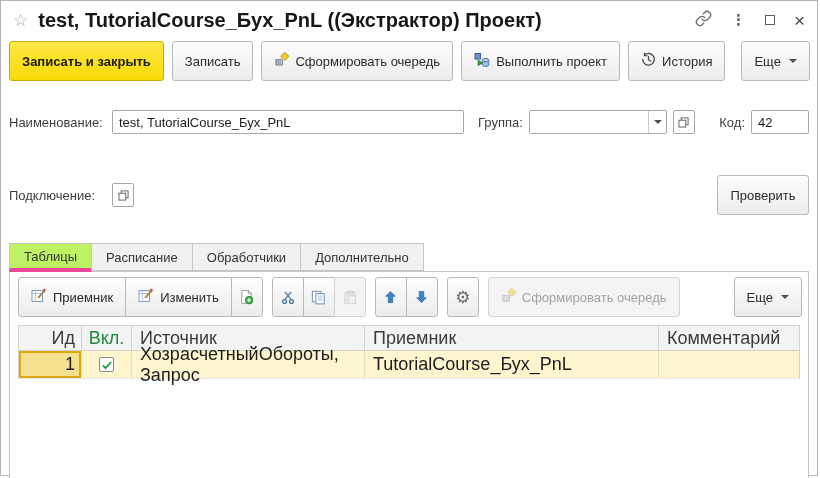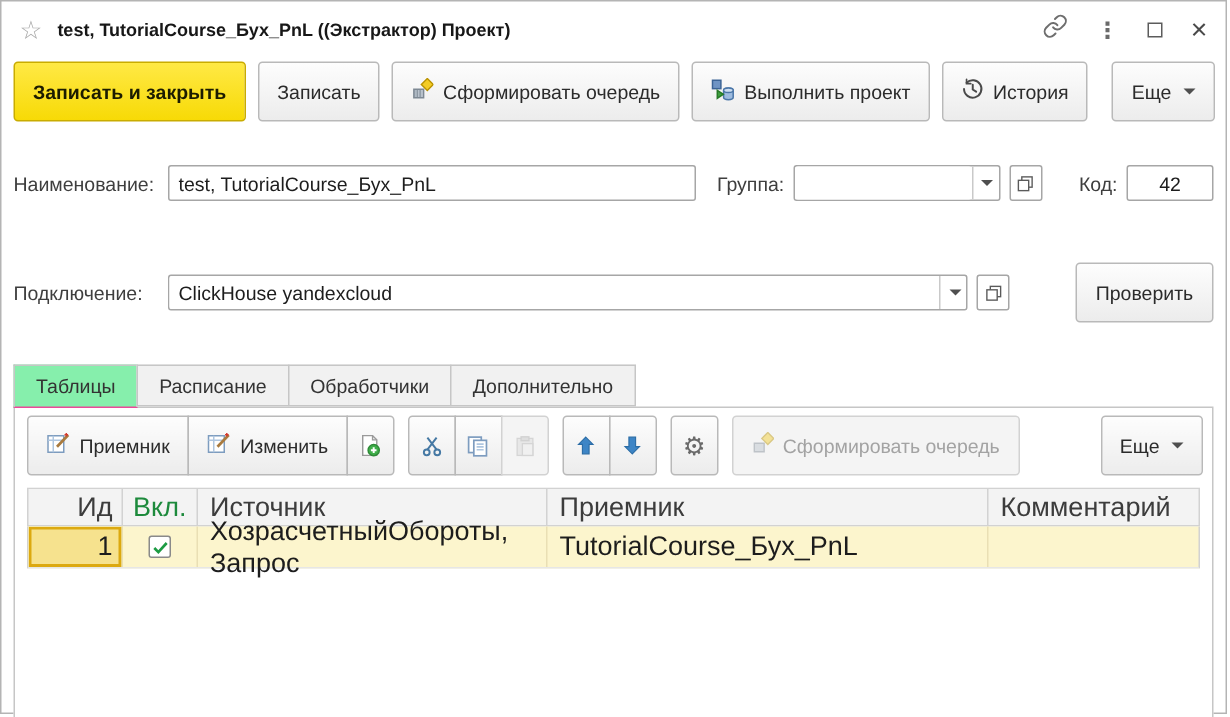--- a/index.html
+++ b/index.html
@@ -3,21 +3,21 @@
 <meta charset="utf-8">
 <style>
   * { margin:0; padding:0; box-sizing:border-box; }
   html,body { width:820px; height:478px; background:#fff; overflow:hidden;
     font-family:"Liberation Sans","DejaVu Sans",sans-serif; }
   .window { width:818px; height:476px; border:1px solid #b4b4b4; background:#fff; position:relative; }
 
   
   .titlebar { display:flex; align-items:center; height:38px; padding:0 12px; }
   .star { font-size:17px; color:#a8a8a8; line-height:1; cursor:default; }
-  .title { margin-left:10px; font-size:12px; font-weight:600; color:#171717; white-space:nowrap; }
+  .title { margin-left:10px; font-size:20px; font-weight:600; color:#171717; white-space:nowrap; }
   .win-controls { margin-left:auto; display:flex; align-items:center; gap:19px; color:#5c5c5c; }
   .kebab { font-size:15px; letter-spacing:0; color:#6a6a6a; font-weight:bold; }
   .maxbox { width:10px; height:10px; border:1.4px solid #5c5c5c; }
   .closex { font-size:19px; color:#4a4a4a; line-height:1; }
 
   
   .cmdbar { display:flex; align-items:center; gap:8px; padding:2px 8px 4px 8px; }
   .btn { height:40px; padding:0 12px; display:inline-flex; align-items:center; gap:6px;
     background:linear-gradient(#fdfdfd,#ececec); border:1px solid #b9b9b9; border-radius:3px;
     font-size:13px; color:#2b2b2b; white-space:nowrap; cursor:default; }
@@ -33,31 +33,31 @@
   .combo { display:flex; align-items:center; border:1px solid #a6a6a6; border-radius:2px; height:24px; background:#fff; }
   .combo .input { border:none; height:22px; flex:1; min-width:0; }
   .dd-btn { width:18px; height:22px; display:flex; align-items:center; justify-content:center; border-left:1px solid #c9c9c9; }
   .sq-btn { width:22px; height:24px; border:1px solid #a6a6a6; border-radius:2px; background:#fff;
     display:flex; align-items:center; justify-content:center; }
   .lbl-name { width:97px; }
   .inp-name { width:352px; }
   .lbl-group { margin-left:8px; }
   .combo-group { width:138px; }
   .lbl-code { margin-left:auto; }
-  .inp-code { width:58px; text-align:center; }
+  .inp-code { width:58px; text-align:left; }
   .lbl-conn { width:97px; }
   .combo-conn { width:533px; }
   .btn-check { margin-left:auto; width:92px; justify-content:center; }
 
   
   .tabs { display:flex; margin:12px 0 0 8px; position:relative; z-index:2; }
   .tab { height:28px; padding:0 14px; display:flex; align-items:center; font-size:13px; color:#333;
     background:#f1f1f1; border:1px solid #c6c6c6; margin-left:-1px; cursor:default; }
   .tab:first-child { margin-left:0; }
-  .tab.active { background:#86efac; border-bottom:1px solid #ec4899; margin-bottom:-1px; height:29px; }
+  .tab.active { background:#bef264; border-bottom:4px solid #ec4899; margin-bottom:-1px; height:29px; }
 
   
   .panel { margin:0 8px; border:1px solid #c6c6c6; height:288px; display:flex; flex-direction:column; background:#fff; }
 
   .tbl-toolbar { display:flex; align-items:center; gap:9px; padding:5px 6px 5px 8px; }
   .seg { display:flex; }
   .seg .btn { border-radius:0; margin-left:-1px; }
   .seg .btn:first-child { border-radius:3px 0 0 3px; margin-left:0; }
   .seg .btn:last-child { border-radius:0 3px 3px 0; }
   .icon-btn { width:32px; padding:0; justify-content:center; }
@@ -166,26 +166,20 @@
         <rect x="3.5" y="1" width="7.5" height="7.5"></rect>
         <rect x="1" y="3.5" width="7.5" height="7.5"></rect>
       </svg>
     </span>
     <span class="lbl-code">Код:</span>
     <input class="input inp-code" value="42" style="">
   </div>
 
   <div class="form-row">
     <span class="lbl-conn">Подключение:</span>
-    <span class="combo combo-conn">
-      <input class="input" value="ClickHouse yandexcloud" style="">
-      <span class="dd-btn">
-          <span class="caret"></span>
-        </span>
-    </span>
     <span class="sq-btn">
       <svg width="11" height="11" viewBox="0 0 12 12" fill="#fff" stroke="#5a5a5a">
         <rect x="3.5" y="1" width="7.5" height="7.5"></rect>
         <rect x="1" y="3.5" width="7.5" height="7.5"></rect>
       </svg>
     </span>
     <button class="btn btn-check">Проверить</button>
   </div>
 
   <div class="tabs">

